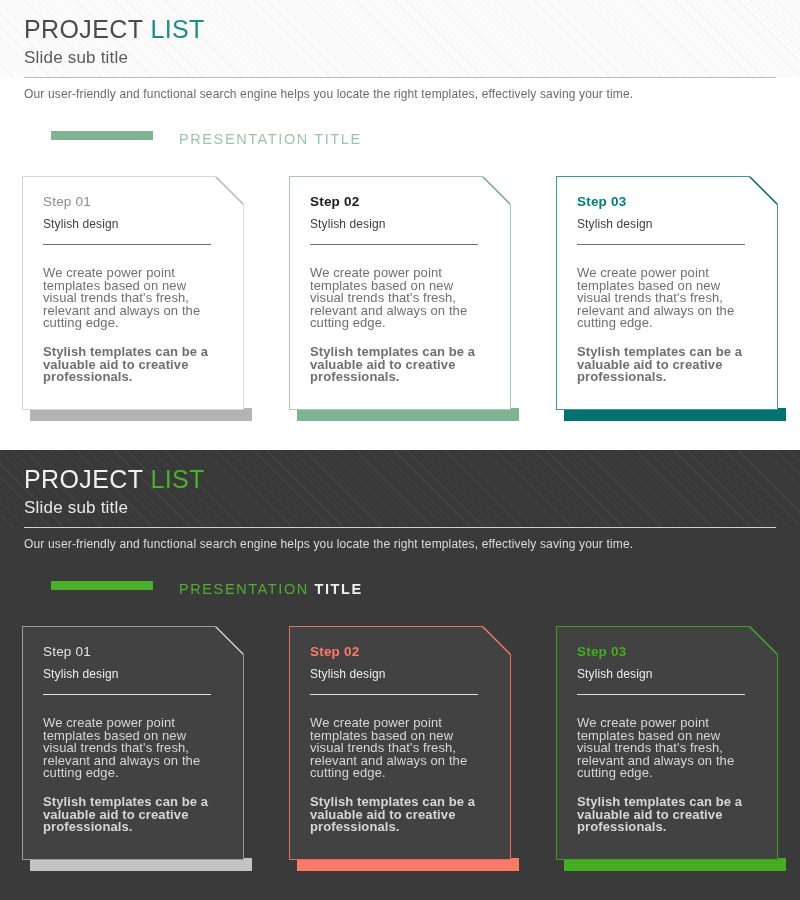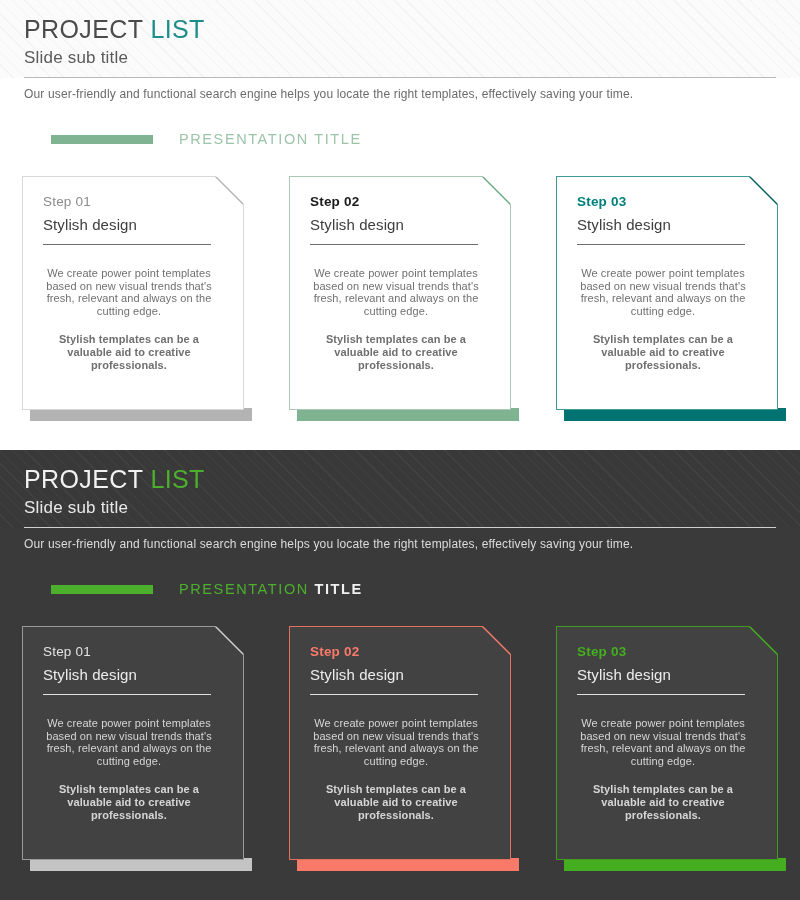--- a/index.html
+++ b/index.html
@@ -111,21 +111,20 @@
   }
   .light .lead { color: #6a6a6a; }
   .dark  .lead { color: #dcdcdc; }
 
   
   .section-row {
     position: absolute;
     left: 14px;
     top: 131px;
     display: flex;
-    align-items: center;
     z-index: 3;
     padding-left: 37px;
   }
   .section-bar {
     width: 102px;
     height: 9px;
     margin-right: 26px;
   }
   .light .section-bar { background: #7fb392; }
   .dark  .section-bar { background: #4cb02c; }
@@ -197,42 +196,41 @@
     left: 20px;
     top: 14px;
     width: 176px;
   }
   .step {
     font-size: 13.5px;
     line-height: 22px;
     letter-spacing: 0.2px;
   }
   .step-title {
-    font-size: 15px;
+    font-size: 12px;
     line-height: 23px;
     letter-spacing: 0.1px;
   }
   .light .step-title { color: #3d3d3d; }
   .dark  .step-title { color: #ededed; }
 
   .divider {
     margin-top: 8px;
     width: 168px;
     height: 1px;
   }
   .light .divider { background: #6e6e6e; }
   .dark  .divider { background: #e0e0e0; }
 
   .para {
     margin-top: 22px;
-    font-size: 11px;
+    font-size: 13px;
     line-height: 12.6px;
     letter-spacing: 0.1px;
     width: 172px;
-    text-align: center;
   }
   .para.second { margin-top: 16px; font-weight: bold; }
   .light .para { color: #6f6f6f; }
   .dark  .para { color: #d6d6d6; }
 </style>
 </head>
 <body>
 
 <section class="slide light">
   <div class="stripe-band"></div>

